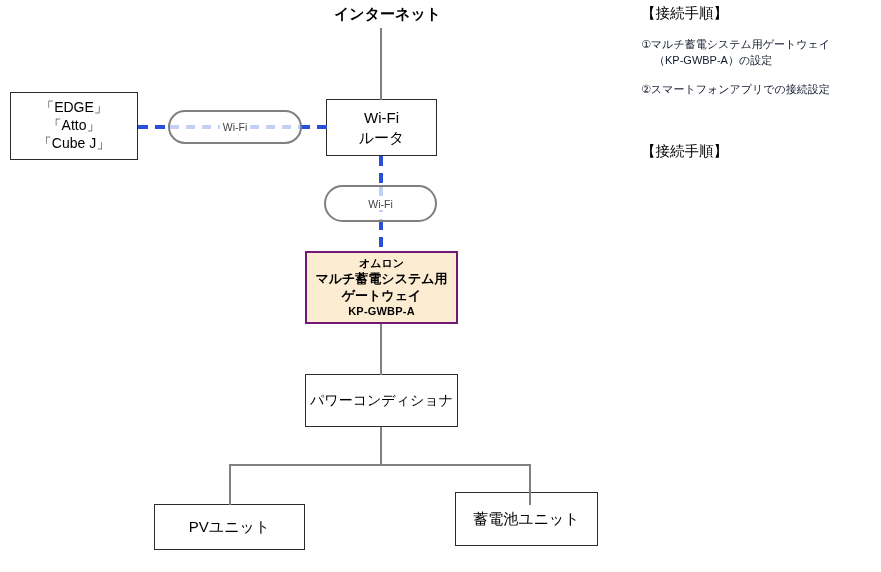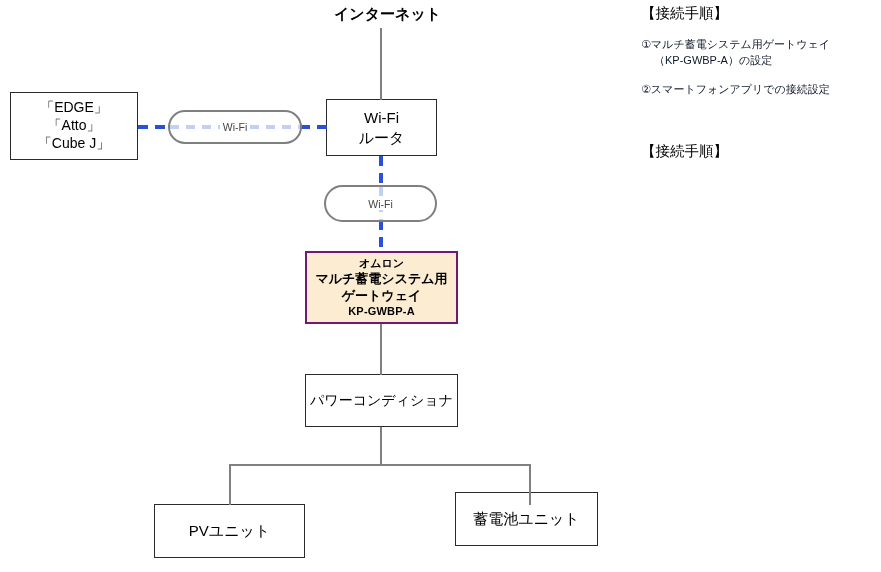--- a/index.html
+++ b/index.html
@@ -72,21 +72,21 @@
   
   #node-pcs {
     left: 305px; top: 374px;
     width: 153px; height: 53px;
     font-size: 14px;
   }
 
   
   #node-pv {
     left: 154px; top: 504px;
-    width: 151px; height: 54px;
+    width: 151px; height: 46px;
     font-size: 15px;
   }
 
   
   #node-battery {
     left: 455px; top: 492px;
     width: 143px; height: 54px;
     font-size: 15px;
   }
 

